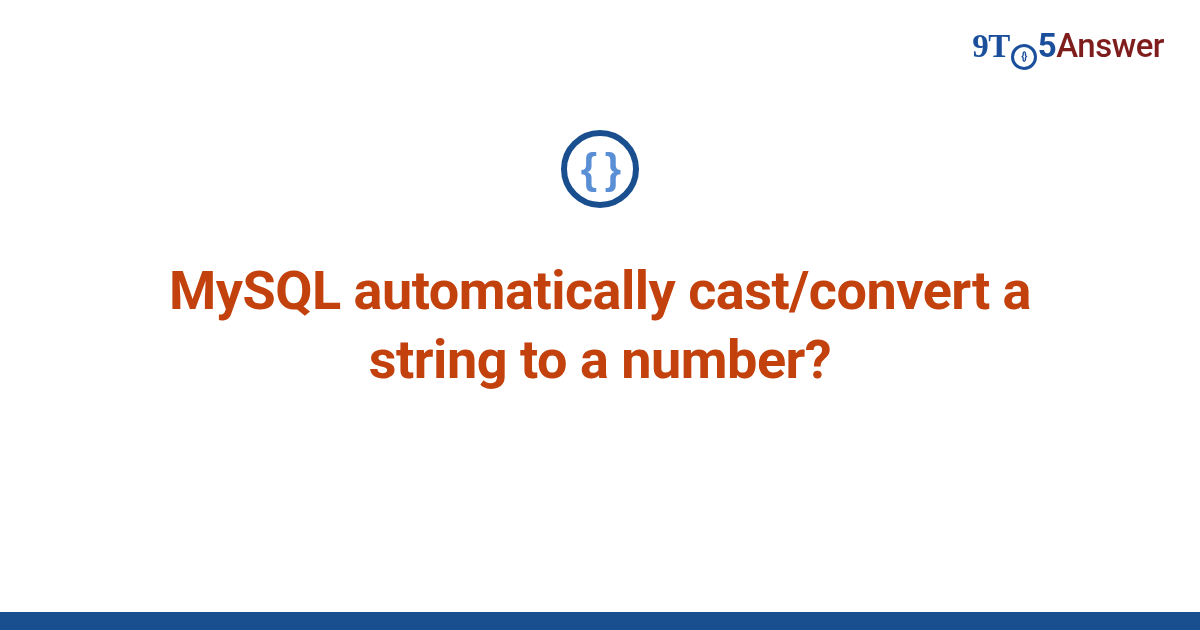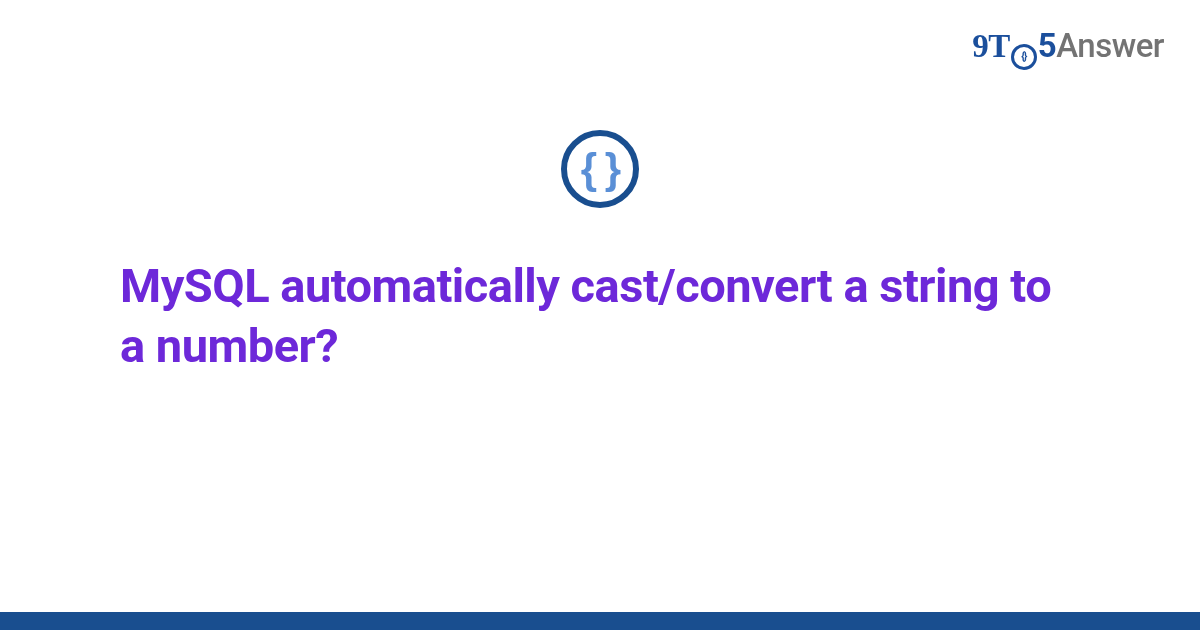--- a/index.html
+++ b/index.html
@@ -46,21 +46,21 @@
       font-size: 11px;
       font-weight: 700;
       color: #1b4f9c;
       letter-spacing: -1px;
     }
     .logo-5 {
       color: #1b4f9c;
       font-weight: 700;
     }
     .logo-answer {
-      color: #737373;
+      color: #7f1d1d;
       font-weight: 500;
     }
     .center-block {
       position: absolute;
       top: 130px;
       left: 0;
       right: 0;
       display: flex;
       flex-direction: column;
       align-items: center;
@@ -77,23 +77,24 @@
     }
     .category-icon .braces {
       font-size: 42px;
       font-weight: 800;
       color: #5a8fd6;
       letter-spacing: -2px;
       line-height: 1;
       font-family: "Segoe UI", Arial, sans-serif;
     }
     .title {
-      font-size: 47px;
+      font-size: 54px;
       font-weight: 700;
-      color: #6d28d9;
+      color: #c2410c;
+      text-align: center;
       line-height: 1.28;
       max-width: 960px;
       letter-spacing: -0.5px;
     }
     .bottom-bar {
       position: absolute;
       bottom: 0;
       left: 0;
       right: 0;
       height: 18px;

